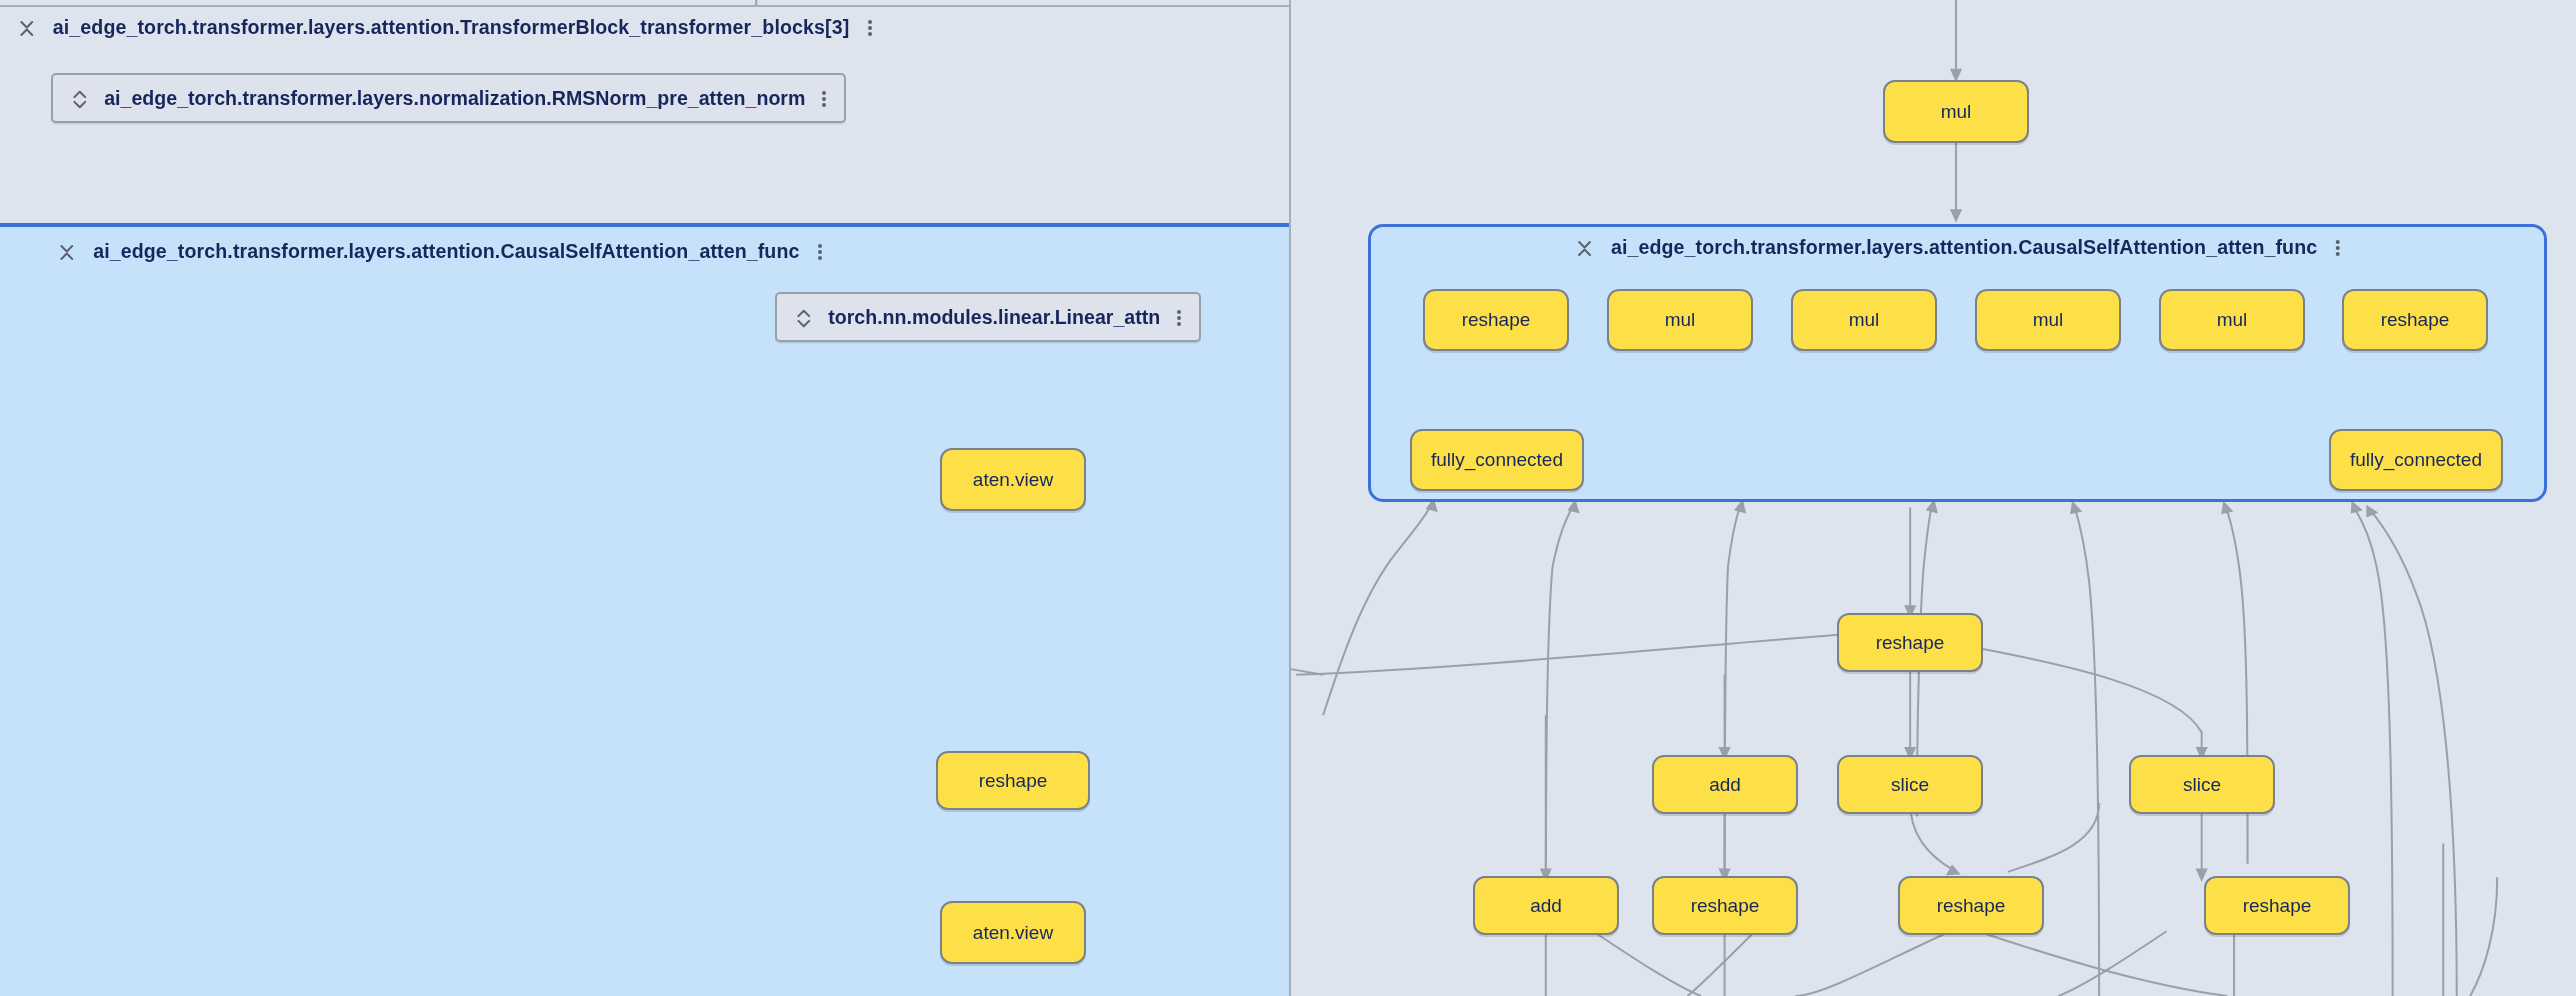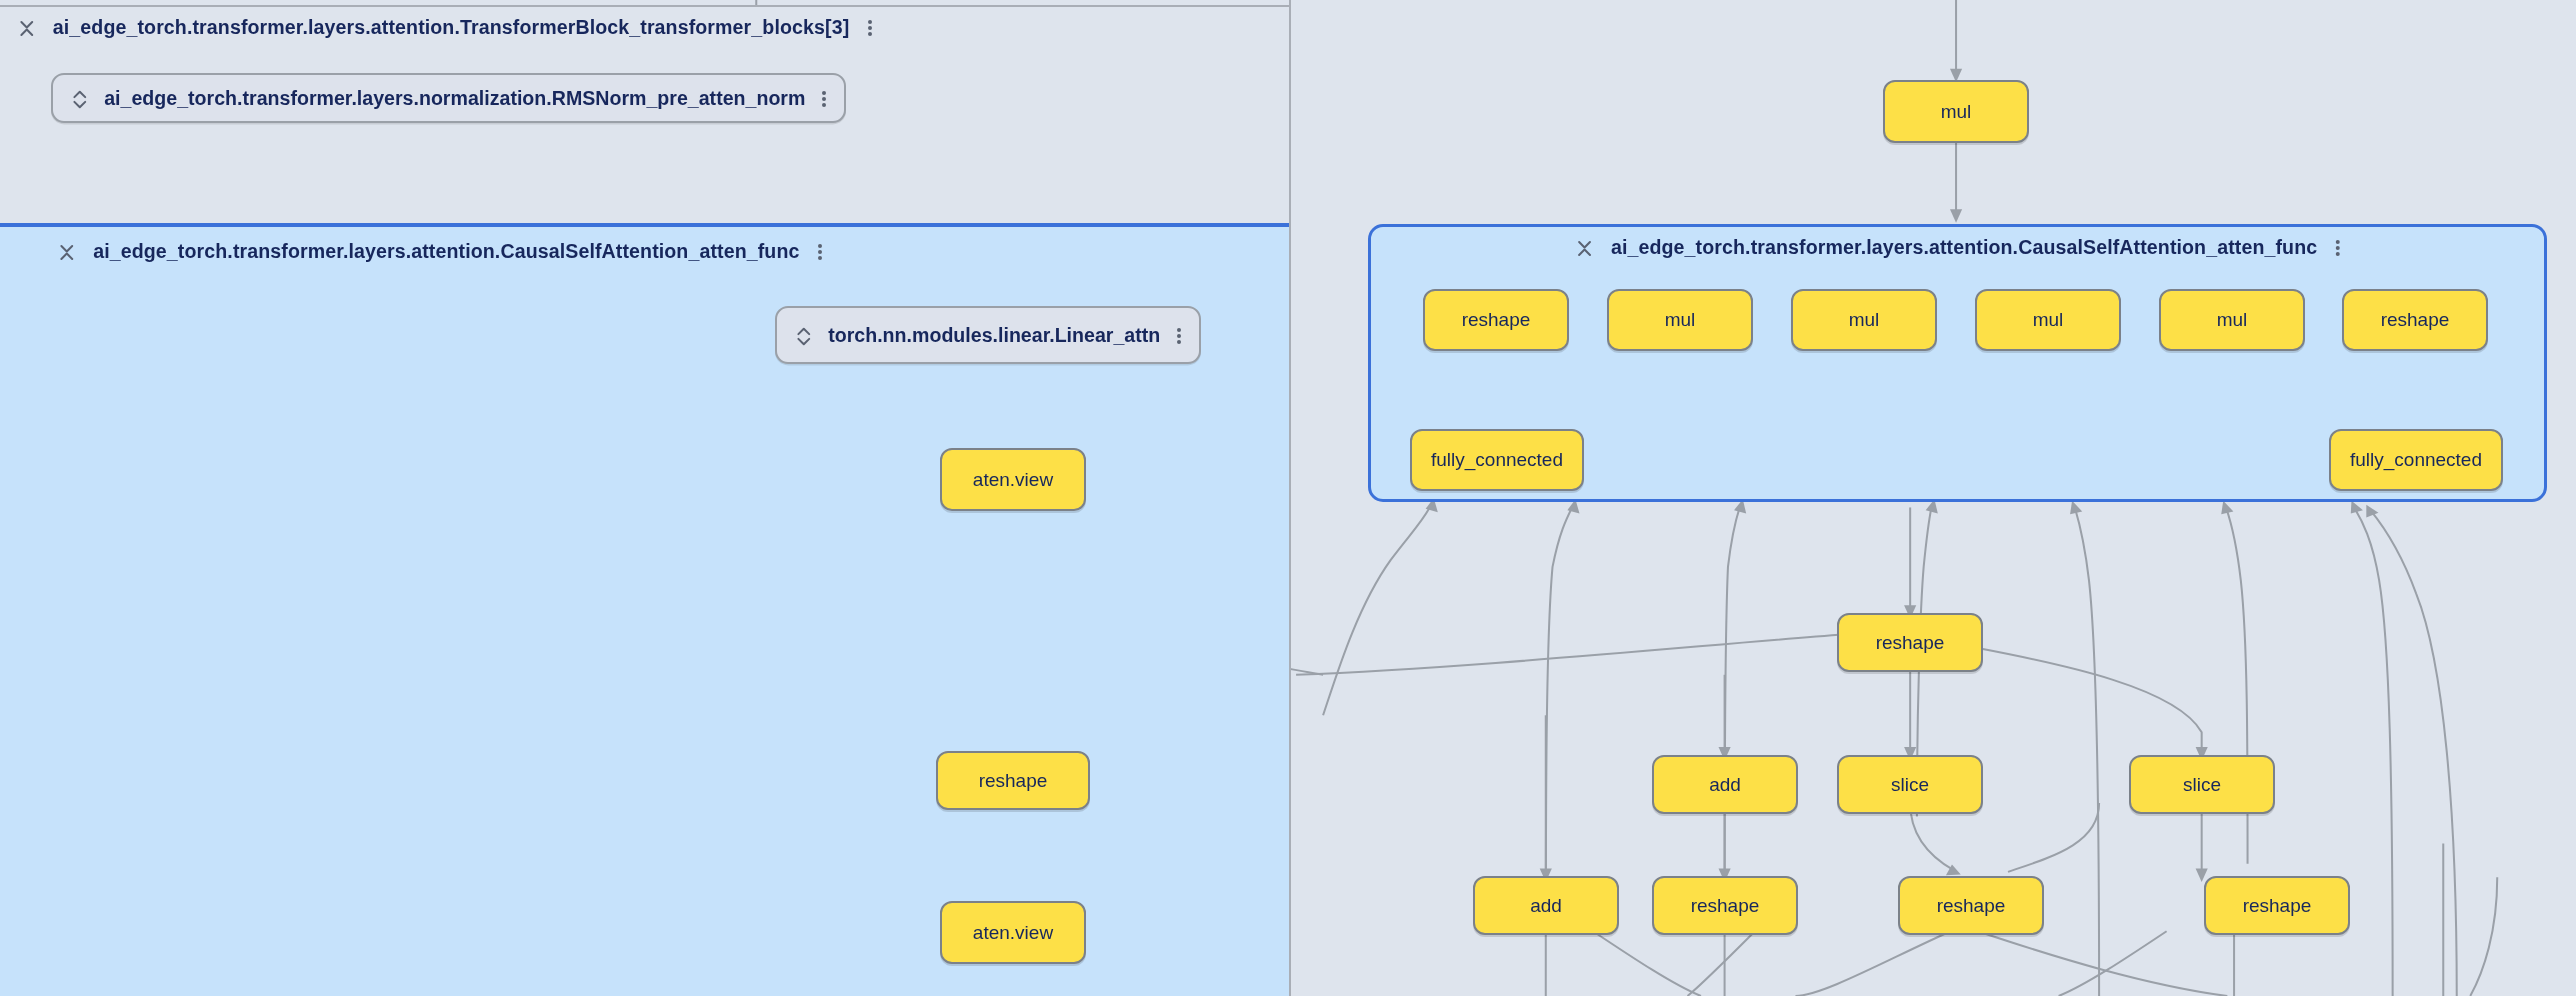--- a/index.html
+++ b/index.html
@@ -53,21 +53,21 @@
   }
   .kebab i:nth-child(1){top:4px}
   .kebab i:nth-child(2){top:10px}
   .kebab i:nth-child(3){top:16px}
 
   
   .pill{
     position:absolute;box-sizing:border-box;
     background:#dde2ec;
     border:2px solid #9aa0a8;
-    border-radius:13px;
+    border-radius:5px;
     display:flex;align-items:center;gap:16px;
     padding:0 17.6px;
     white-space:nowrap;
     box-shadow:0 1.4px 0 rgba(0,0,0,.10);
   }
   .pill .ptitle{font-size:19.6px;font-weight:700;color:#17275c;}
 
   
   .node{
     position:absolute;box-sizing:border-box;
@@ -235,21 +235,21 @@
       </svg>
     </span>
     <span class="gtitle">ai_edge_torch.transformer.layers.attention.CausalSelfAttention_atten_func</span>
     <span class="kebab">
         <i></i>
         <i></i>
         <i></i>
       </span>
   </div>
 
-  <div class="pill" style="left:775px;top:306px;height:58px;">
+  <div class="pill" style="left:775px;top:292px;height:50px;">
     <span class="chev">
       <svg width="17.6" height="23" viewBox="0 0 26 34">
         <path d="M5 15 L13 7 L21 15" fill="none" stroke="#5a6272" stroke-width="3" stroke-linecap="round" stroke-linejoin="round"></path>
         <path d="M5 22 L13 30 L21 22" fill="none" stroke="#5a6272" stroke-width="3" stroke-linecap="round" stroke-linejoin="round"></path>
       </svg>
     </span>
     <span class="ptitle">torch.nn.modules.linear.Linear_attn</span>
     <span class="kebab">
         <i></i>
         <i></i>

